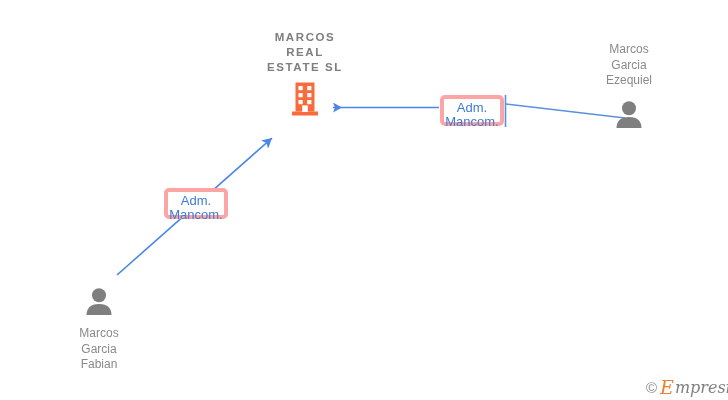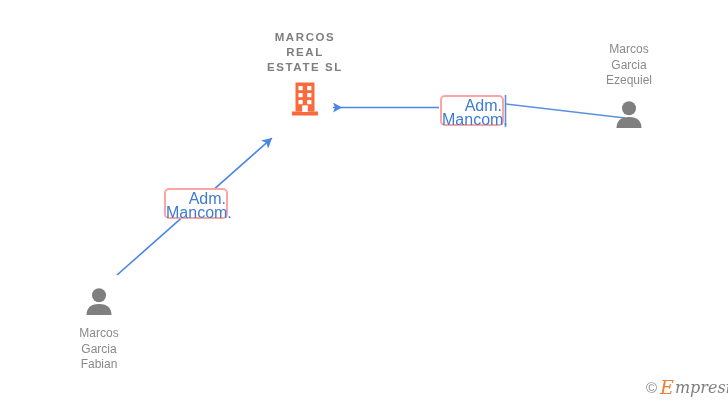--- a/index.html
+++ b/index.html
@@ -72,27 +72,27 @@
     display: flex;
     align-items: flex-end;
     justify-content: center;
   }
   .person-node.right .person-icon-wrap { margin-top: 9px; }
   .person-node.left  .person-name { margin-top: 9px; }
   
   .edge-label {
     position: absolute;
     box-sizing: border-box;
-    border: 2px solid #fca5a5;
+    border: 4px solid #fca5a5;
     border-radius: 5px;
     background: #ffffff;
     color: #3f7bd4;
-    font-size: 16px;
+    font-size: 13px;
     line-height: 14px;
-    text-align: right;
+    text-align: center;
     padding: 2px 0 0 0;
     white-space: pre-line;
   }
   .edge-label.lbl-right {
     left: 440px;
     top: 95px;
     width: 64px;
     height: 31px;
   }
   .edge-label.lbl-left {

